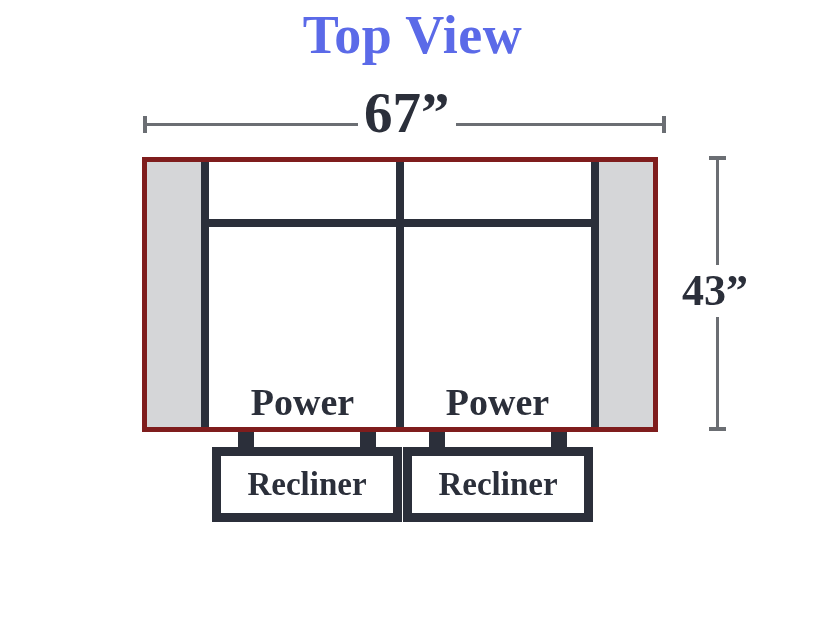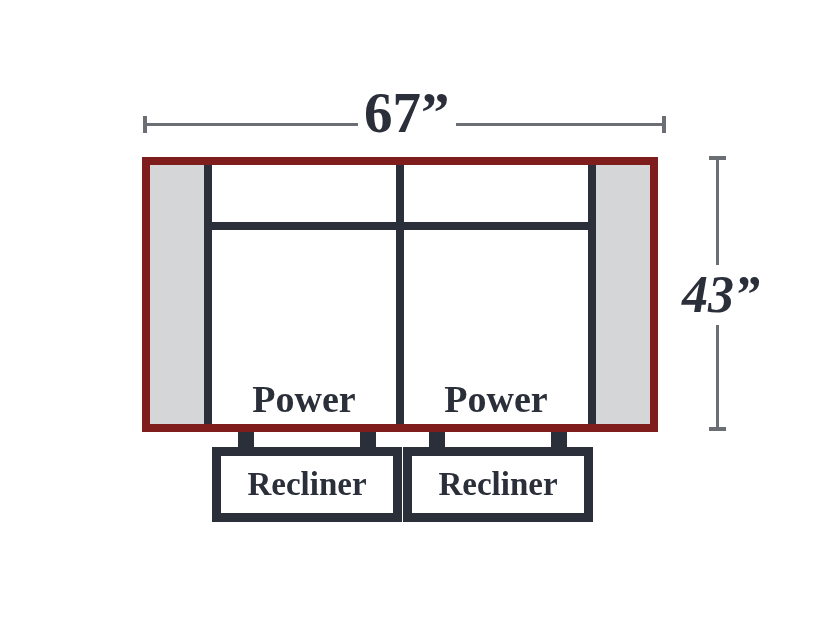--- a/index.html
+++ b/index.html
@@ -67,34 +67,33 @@
     padding: 0 6px;
     white-space: nowrap;
   }
   .dim-label-width {
     left: 358px;
     top: 84px;
   }
   .dim-label-height {
     left: 678px;
     top: 265px;
-    font-size: 52px;
+    font-size: 44px;
     padding: 4px 4px;
-    font-style: italic;
   }
 
   
   .sofa-body {
     position: absolute;
     left: 142px;
     top: 157px;
     width: 516px;
     height: 275px;
     background: #ffffff;
-    border: 8px solid #7f1d1d;
+    border: 5px solid #7f1d1d;
     box-sizing: border-box;
   }
 
   .armrest {
     position: absolute;
     top: 0;
     width: 62px;
     height: 100%;
     background: #d5d6d8;
     box-sizing: border-box;
@@ -190,20 +189,21 @@
     font-weight: bold;
     color: #2b2f3a;
     line-height: 1;
   }
 </style>
 </head>
 <body>
 
 <div id="stage">
 
+  <div class="title">Top View</div>
 
   <div>
     <div class="dim-cap-v" style="left:143px; top:116px;"></div>
     <div class="dim-line-h" style="left:145px; top:123px; width:520px;"></div>
     <div class="dim-cap-v" style="left:662px; top:116px;"></div>
     <div class="dim-label dim-label-width">67”</div>
   </div>
 
   <div>
     <div class="dim-cap-h" style="left:709px; top:156px;"></div>

